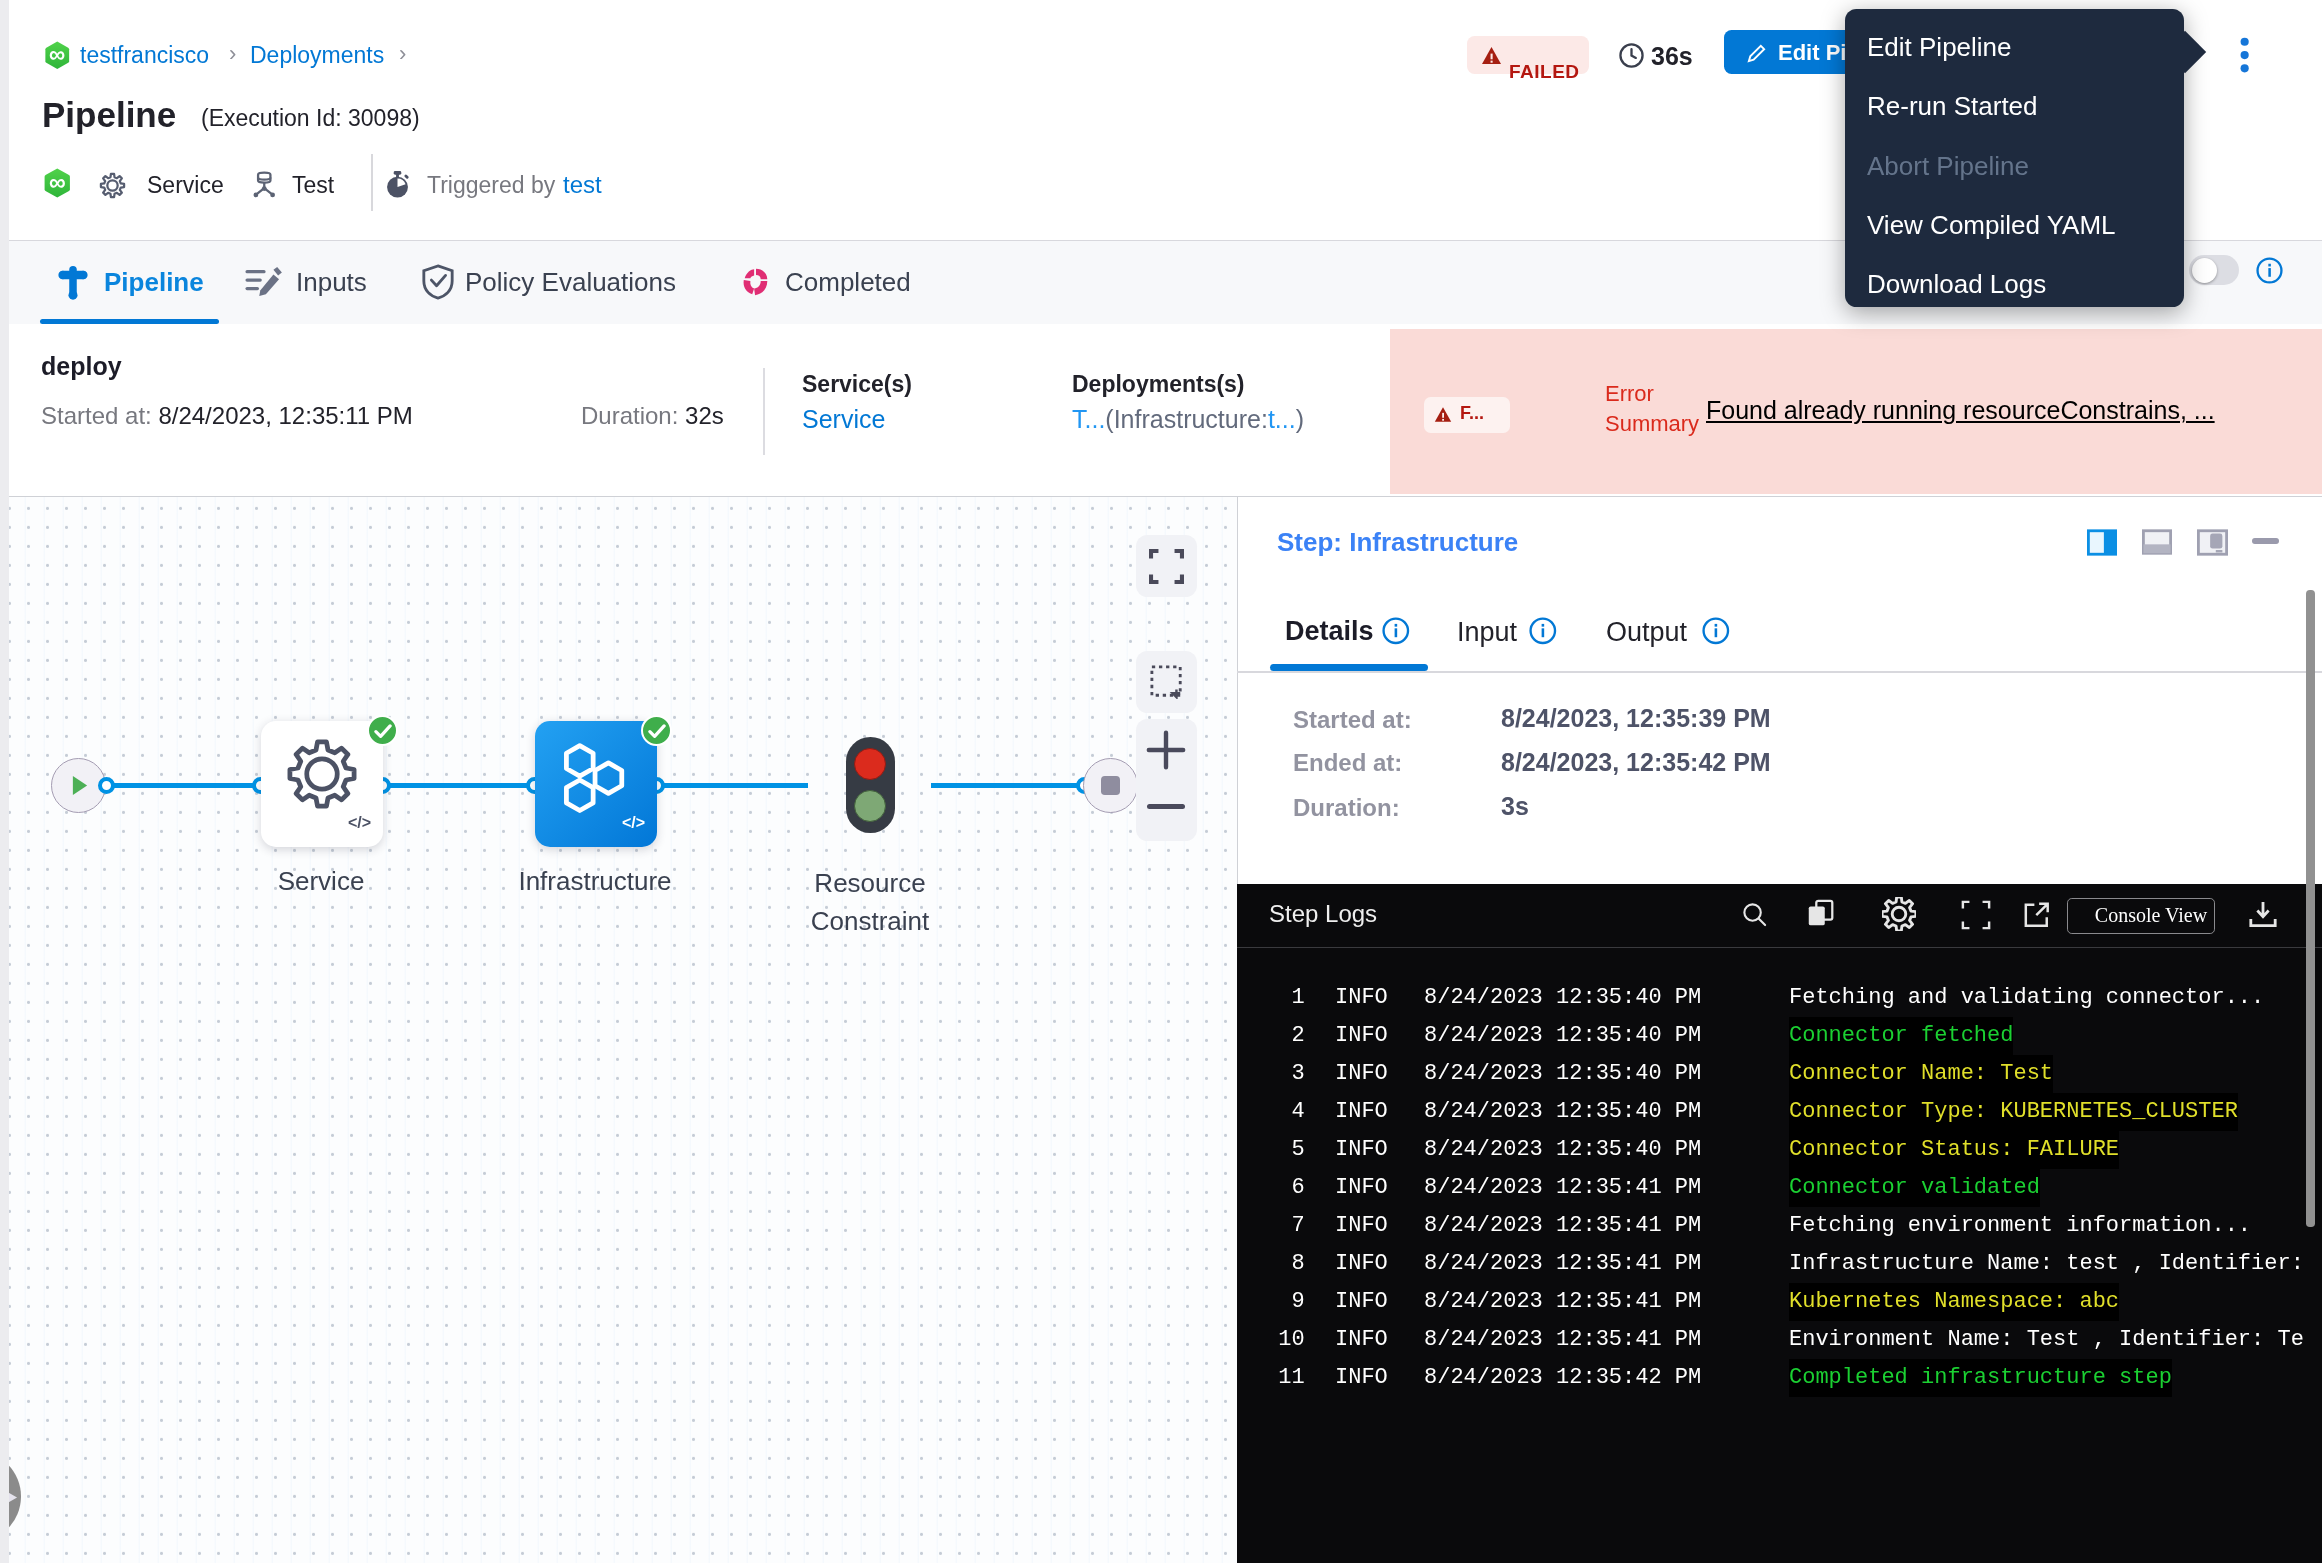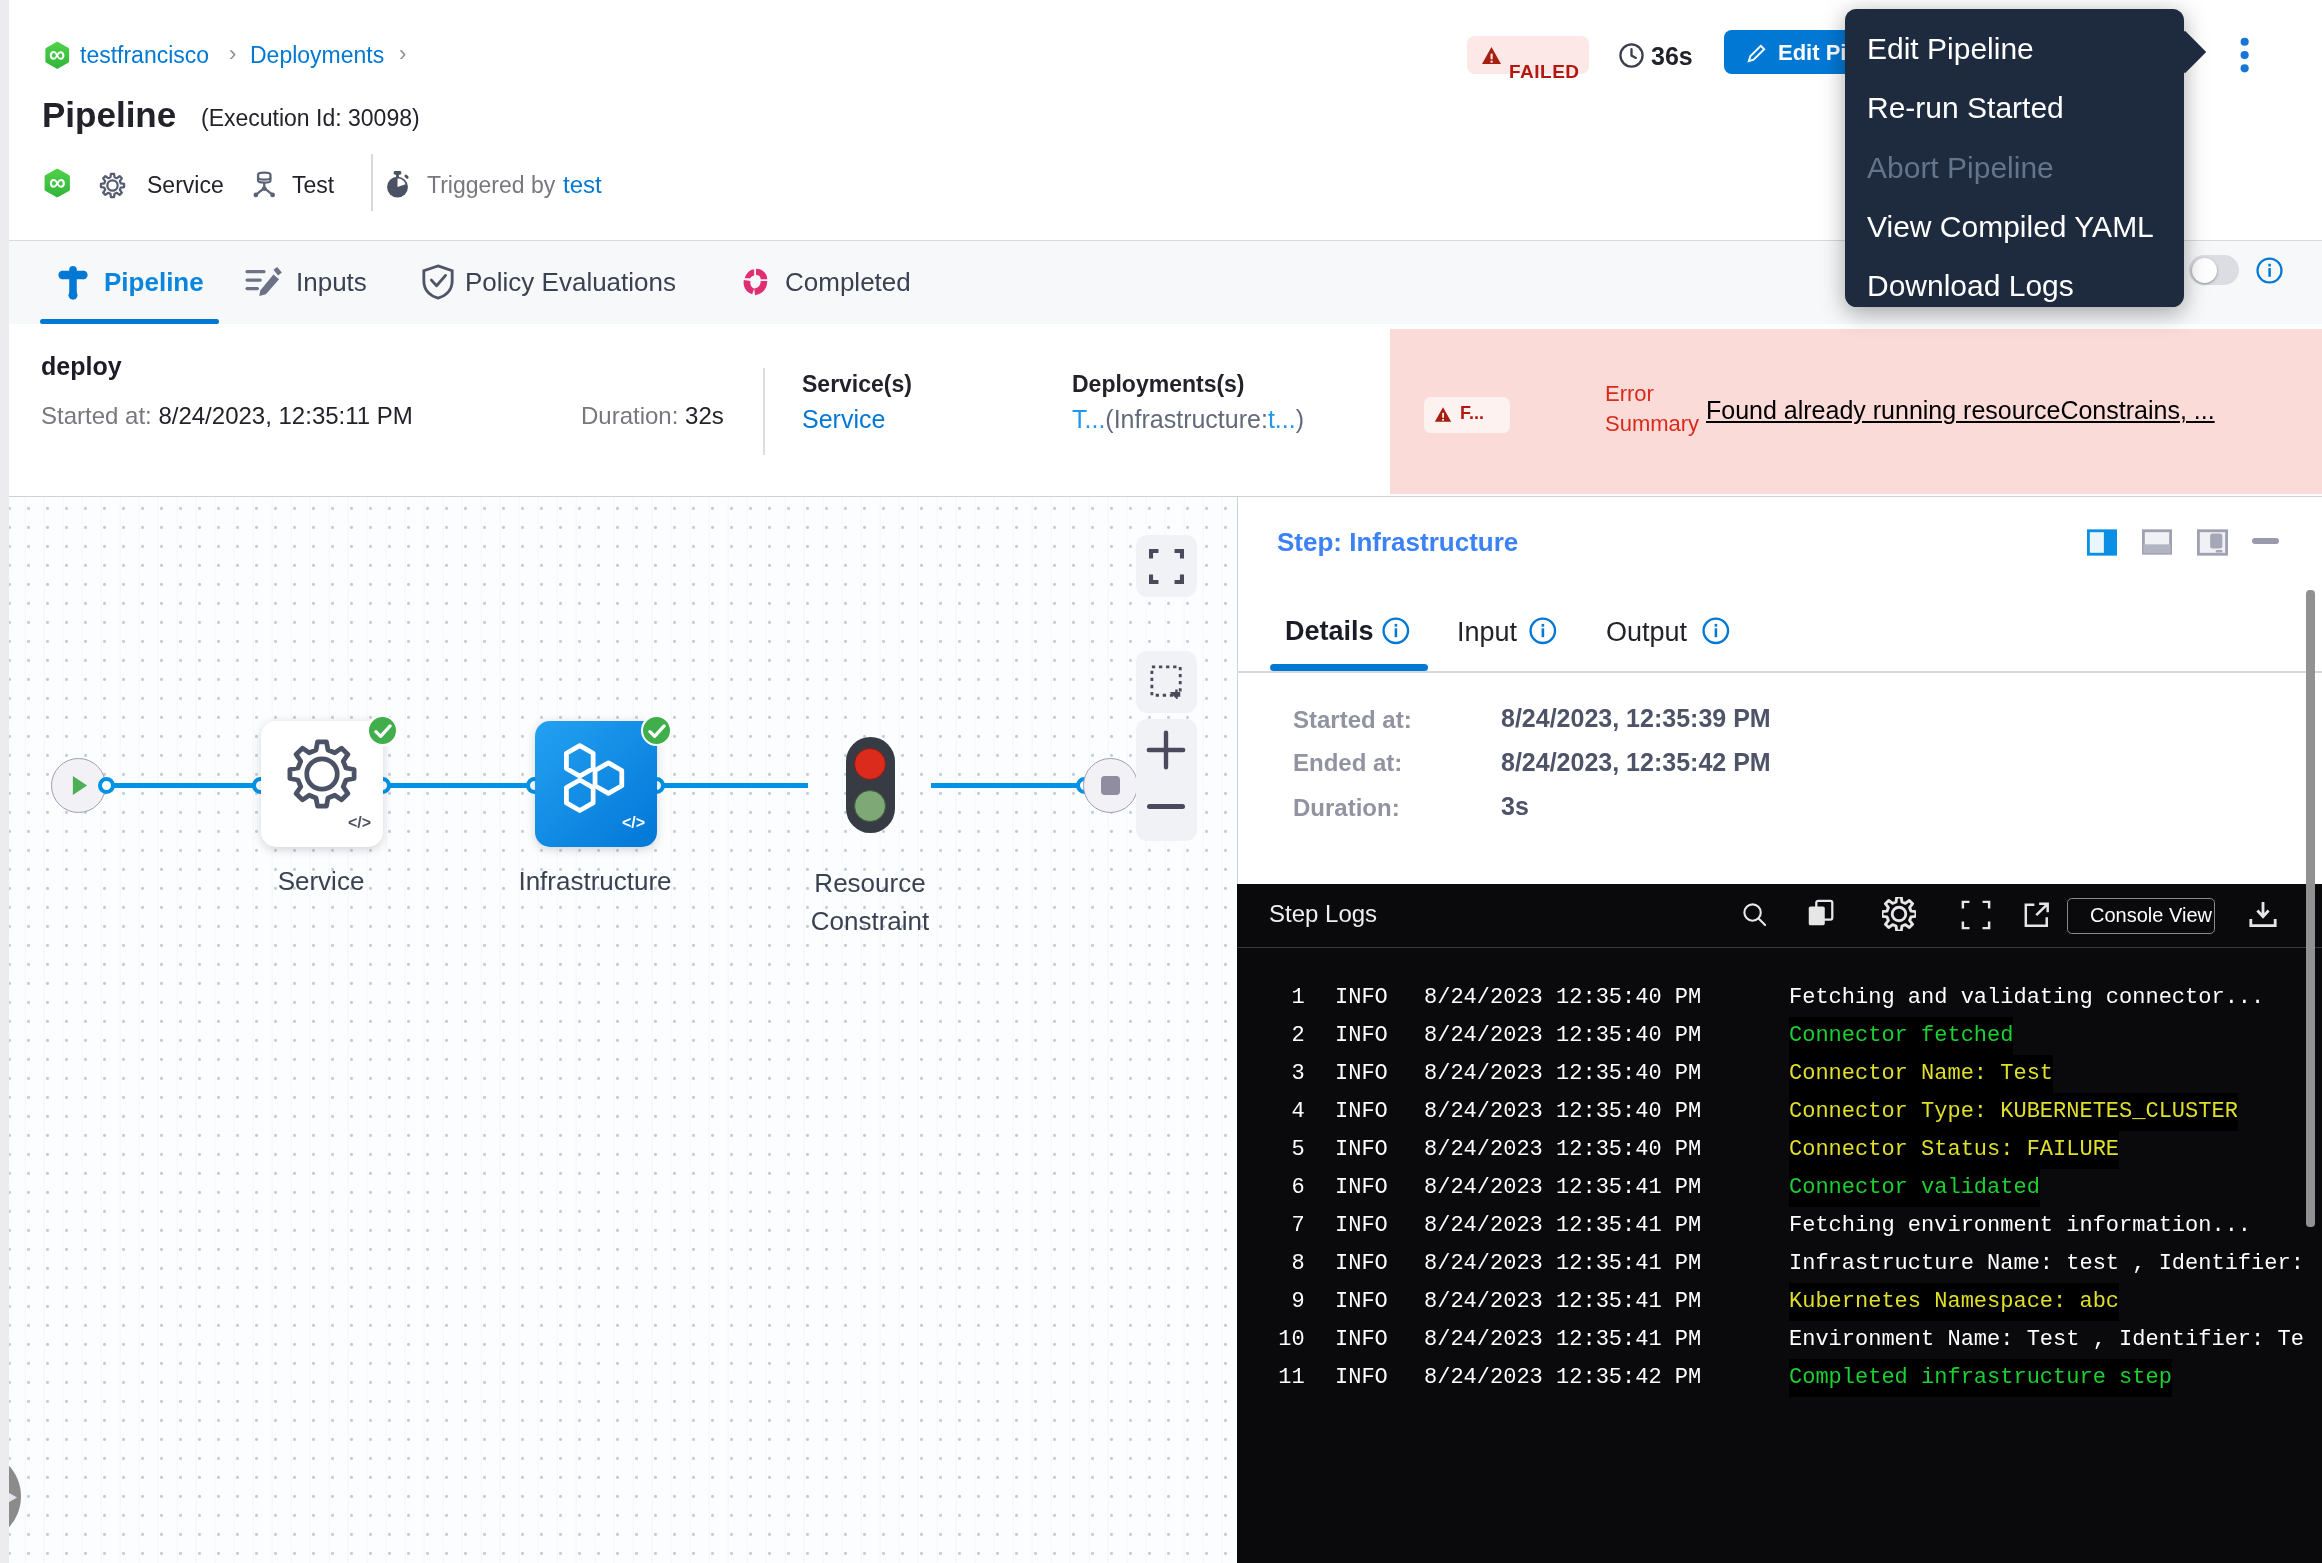--- a/index.html
+++ b/index.html
@@ -314,34 +314,34 @@
         <path d="M23 2 L30 2 L30 9"></path>
       <path d="M30 23 L30 30 L23 30"></path>
         <path d="M9 30 L2 30 L2 23"></path>
     </g>
   </svg>
   <svg class="abs" style="left:2022px;top:900px;" width="29.5" height="29.5" viewBox="0 0 31 31">
     <path d="M13 5 L4 5 L4 27 L26 27 L26 18" fill="none" stroke="#e6e6e6" stroke-width="2.6"></path>
     <path d="M18 4 L27 4 L27 13 M27 4 L15 16" fill="none" stroke="#e6e6e6" stroke-width="2.6"></path>
   </svg>
   <div class="abs" style="left:2067px;top:898px;width:148px;height:36px;border:1.9px solid #8a8a8e;border-radius:4.8px;box-sizing:border-box;"></div>
-  <div class="abs" style="left:2067px;top:904px;width:168px;text-align:center;font-size:20px;color:#ffffff;">Console View</div>
+  <div class="abs" style="left:2067px;top:904px;width:168px;text-align:center;font-size:20px;color:#ffffff;font-family:Liberation Serif, serif;">Console View</div>
   <svg class="abs" style="left:2248px;top:900px;" width="30" height="29.5" viewBox="0 0 32 31">
     <path d="M16 2 L16 17 M10 11 L16 17.5 L22 11" fill="none" stroke="#e6e6e6" stroke-width="3"></path>
     <path d="M3 20 L3 27 L29 27 L29 20" fill="none" stroke="#e6e6e6" stroke-width="3"></path>
   </svg>
 
   <div id="logs" class="abs" style="left:1237px;top:979px;width:1085px;font-family:'Liberation Mono',monospace;font-size:22px;line-height:38px;white-space:pre;color:#fff;"><div style="position:relative;height:38px;"><span style="position:absolute;left:27.6px;width:40px;text-align:right;">1</span><span style="position:absolute;left:98px;">INFO</span><span style="position:absolute;left:187px;">8/24/2023 12:35:40 PM</span><span style="position:absolute;left:552px;color:#ffffff;">Fetching and validating connector...</span></div><div style="position:relative;height:38px;"><span style="position:absolute;left:27.6px;width:40px;text-align:right;">2</span><span style="position:absolute;left:98px;">INFO</span><span style="position:absolute;left:187px;">8/24/2023 12:35:40 PM</span><span style="position:absolute;left:552px;color:#1bd032;background:#000;">Connector fetched</span></div><div style="position:relative;height:38px;"><span style="position:absolute;left:27.6px;width:40px;text-align:right;">3</span><span style="position:absolute;left:98px;">INFO</span><span style="position:absolute;left:187px;">8/24/2023 12:35:40 PM</span><span style="position:absolute;left:552px;color:#e0df2a;background:#000;">Connector Name: Test</span></div><div style="position:relative;height:38px;"><span style="position:absolute;left:27.6px;width:40px;text-align:right;">4</span><span style="position:absolute;left:98px;">INFO</span><span style="position:absolute;left:187px;">8/24/2023 12:35:40 PM</span><span style="position:absolute;left:552px;color:#e0df2a;background:#000;">Connector Type: KUBERNETES_CLUSTER</span></div><div style="position:relative;height:38px;"><span style="position:absolute;left:27.6px;width:40px;text-align:right;">5</span><span style="position:absolute;left:98px;">INFO</span><span style="position:absolute;left:187px;">8/24/2023 12:35:40 PM</span><span style="position:absolute;left:552px;color:#e0df2a;background:#000;">Connector Status: FAILURE</span></div><div style="position:relative;height:38px;"><span style="position:absolute;left:27.6px;width:40px;text-align:right;">6</span><span style="position:absolute;left:98px;">INFO</span><span style="position:absolute;left:187px;">8/24/2023 12:35:41 PM</span><span style="position:absolute;left:552px;color:#1bd032;background:#000;">Connector validated</span></div><div style="position:relative;height:38px;"><span style="position:absolute;left:27.6px;width:40px;text-align:right;">7</span><span style="position:absolute;left:98px;">INFO</span><span style="position:absolute;left:187px;">8/24/2023 12:35:41 PM</span><span style="position:absolute;left:552px;color:#ffffff;">Fetching environment information...</span></div><div style="position:relative;height:38px;"><span style="position:absolute;left:27.6px;width:40px;text-align:right;">8</span><span style="position:absolute;left:98px;">INFO</span><span style="position:absolute;left:187px;">8/24/2023 12:35:41 PM</span><span style="position:absolute;left:552px;color:#ffffff;">Infrastructure Name: test , Identifier:</span></div><div style="position:relative;height:38px;"><span style="position:absolute;left:27.6px;width:40px;text-align:right;">9</span><span style="position:absolute;left:98px;">INFO</span><span style="position:absolute;left:187px;">8/24/2023 12:35:41 PM</span><span style="position:absolute;left:552px;color:#e0df2a;background:#000;">Kubernetes Namespace: abc</span></div><div style="position:relative;height:38px;"><span style="position:absolute;left:27.6px;width:40px;text-align:right;">10</span><span style="position:absolute;left:98px;">INFO</span><span style="position:absolute;left:187px;">8/24/2023 12:35:41 PM</span><span style="position:absolute;left:552px;color:#ffffff;">Environment Name: Test , Identifier: Te</span></div><div style="position:relative;height:38px;"><span style="position:absolute;left:27.6px;width:40px;text-align:right;">11</span><span style="position:absolute;left:98px;">INFO</span><span style="position:absolute;left:187px;">8/24/2023 12:35:42 PM</span><span style="position:absolute;left:552px;color:#1bd032;background:#000;">Completed infrastructure step</span></div></div>
 
   <div class="abs" style="left:2306px;top:590px;width:8.6px;height:637px;background:#919191;border-radius:3.8px;"></div>
 
   <div class="abs" style="left:1845px;top:8.6px;width:339px;height:298px;background:#1e2a3e;border-radius:11.4px;box-shadow:0 5.7px 23px rgba(0,0,0,0.35);"></div>
   <div class="abs" style="left:2170px;top:37px;width:30px;height:30px;background:#1e2a3e;transform:rotate(45deg);"></div>
   <div class="abs menuitem" style="left:1867px;top:32px;">Edit Pipeline</div>
   <div class="abs menuitem" style="left:1867px;top:91px;">Re-run Started</div>
   <div class="abs menuitem" style="left:1867px;top:151px;color:#64748b;">Abort Pipeline</div>
   <div class="abs menuitem" style="left:1867px;top:210px;">View Compiled YAML</div>
   <div class="abs menuitem" style="left:1867px;top:269px;">Download Logs</div>
-  <style>.menuitem{font-size:30px;color:#ffffff;text-align:center;}</style>
+  <style>.menuitem{font-size:26px;color:#ffffff;text-align:center;}</style>
 
   <div class="abs" style="left:0;top:0;width:8.6px;height:1564px;background:#ececef;"></div>
 </div>
 
 
 </body></html>

